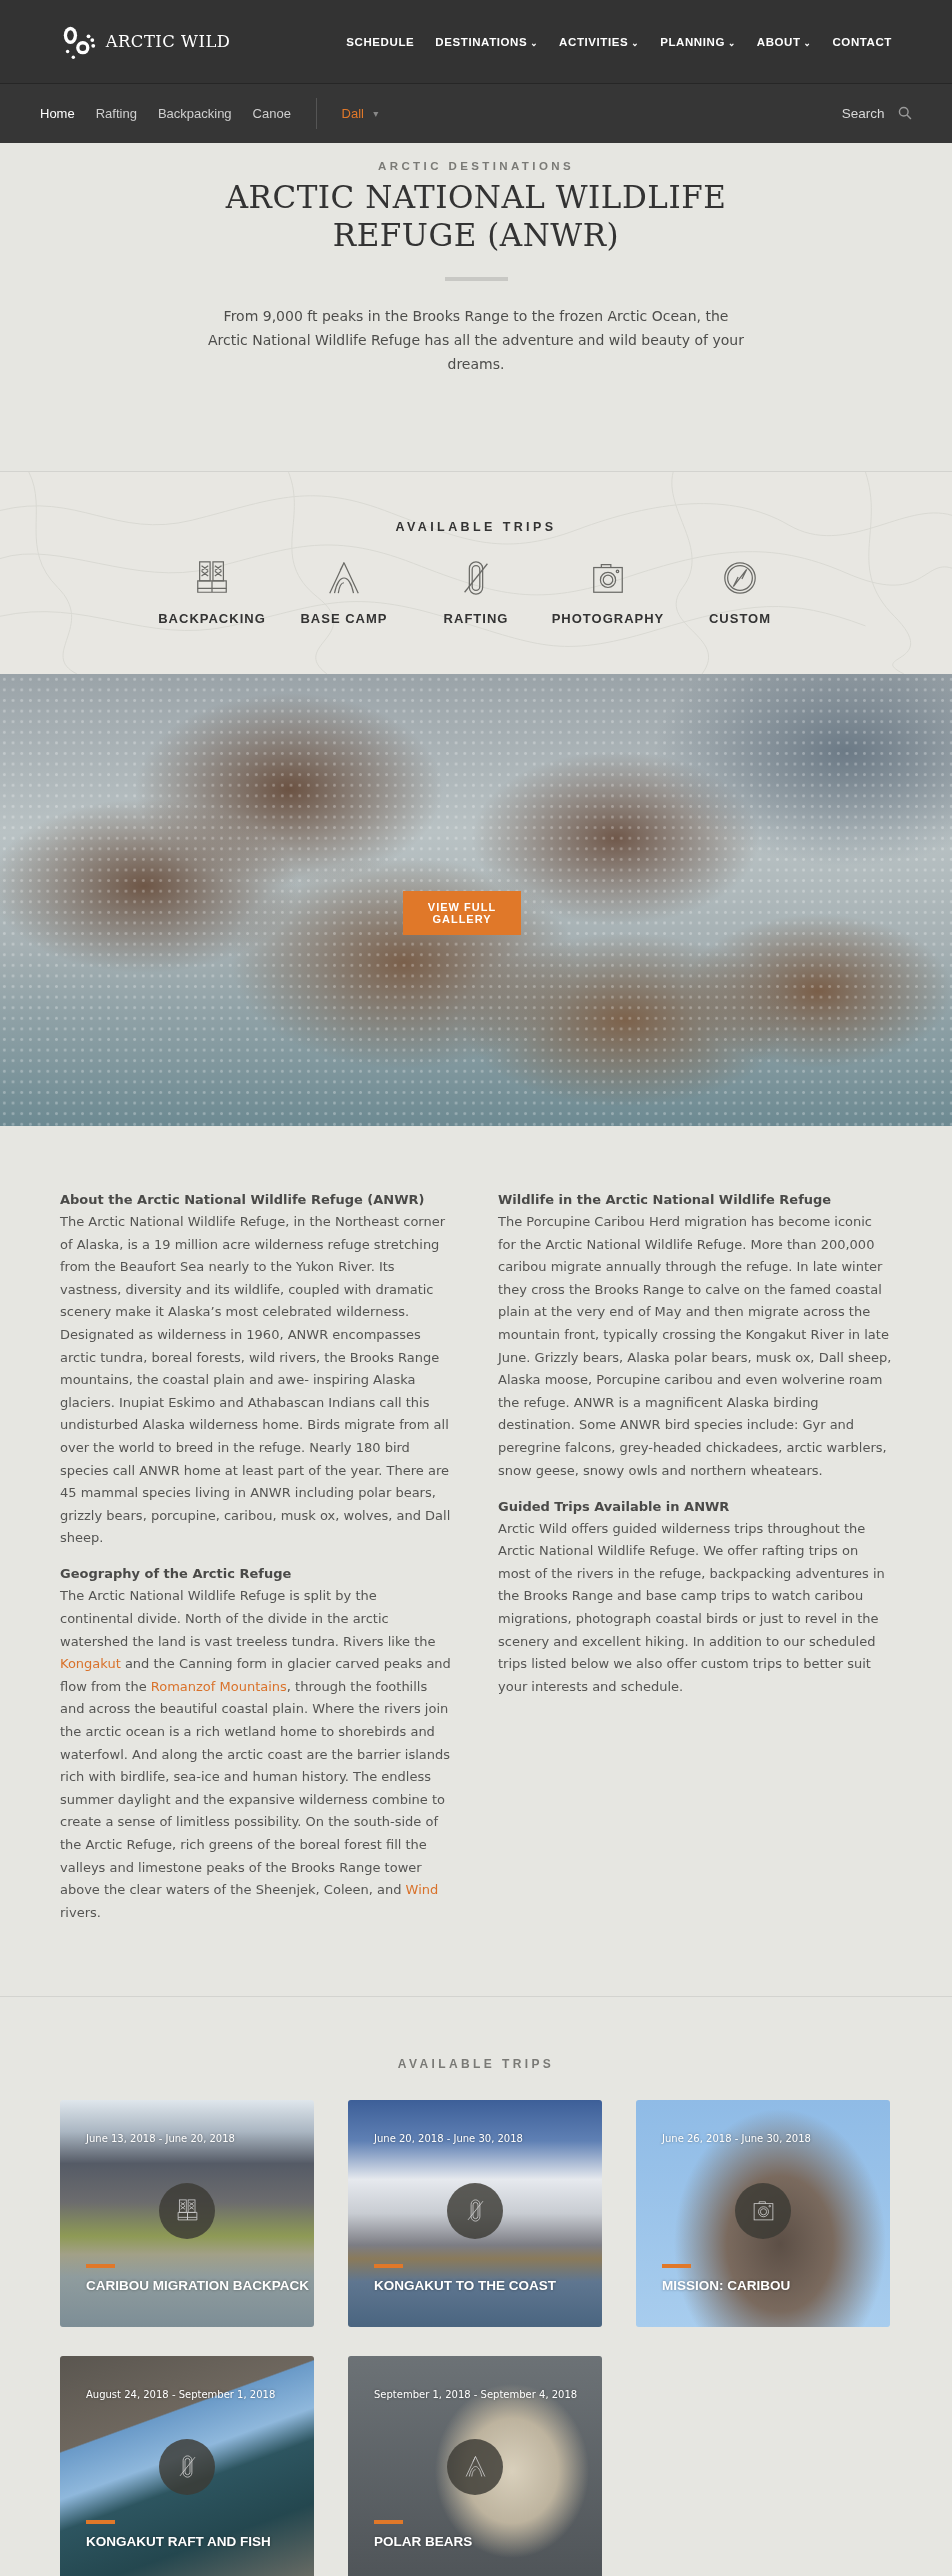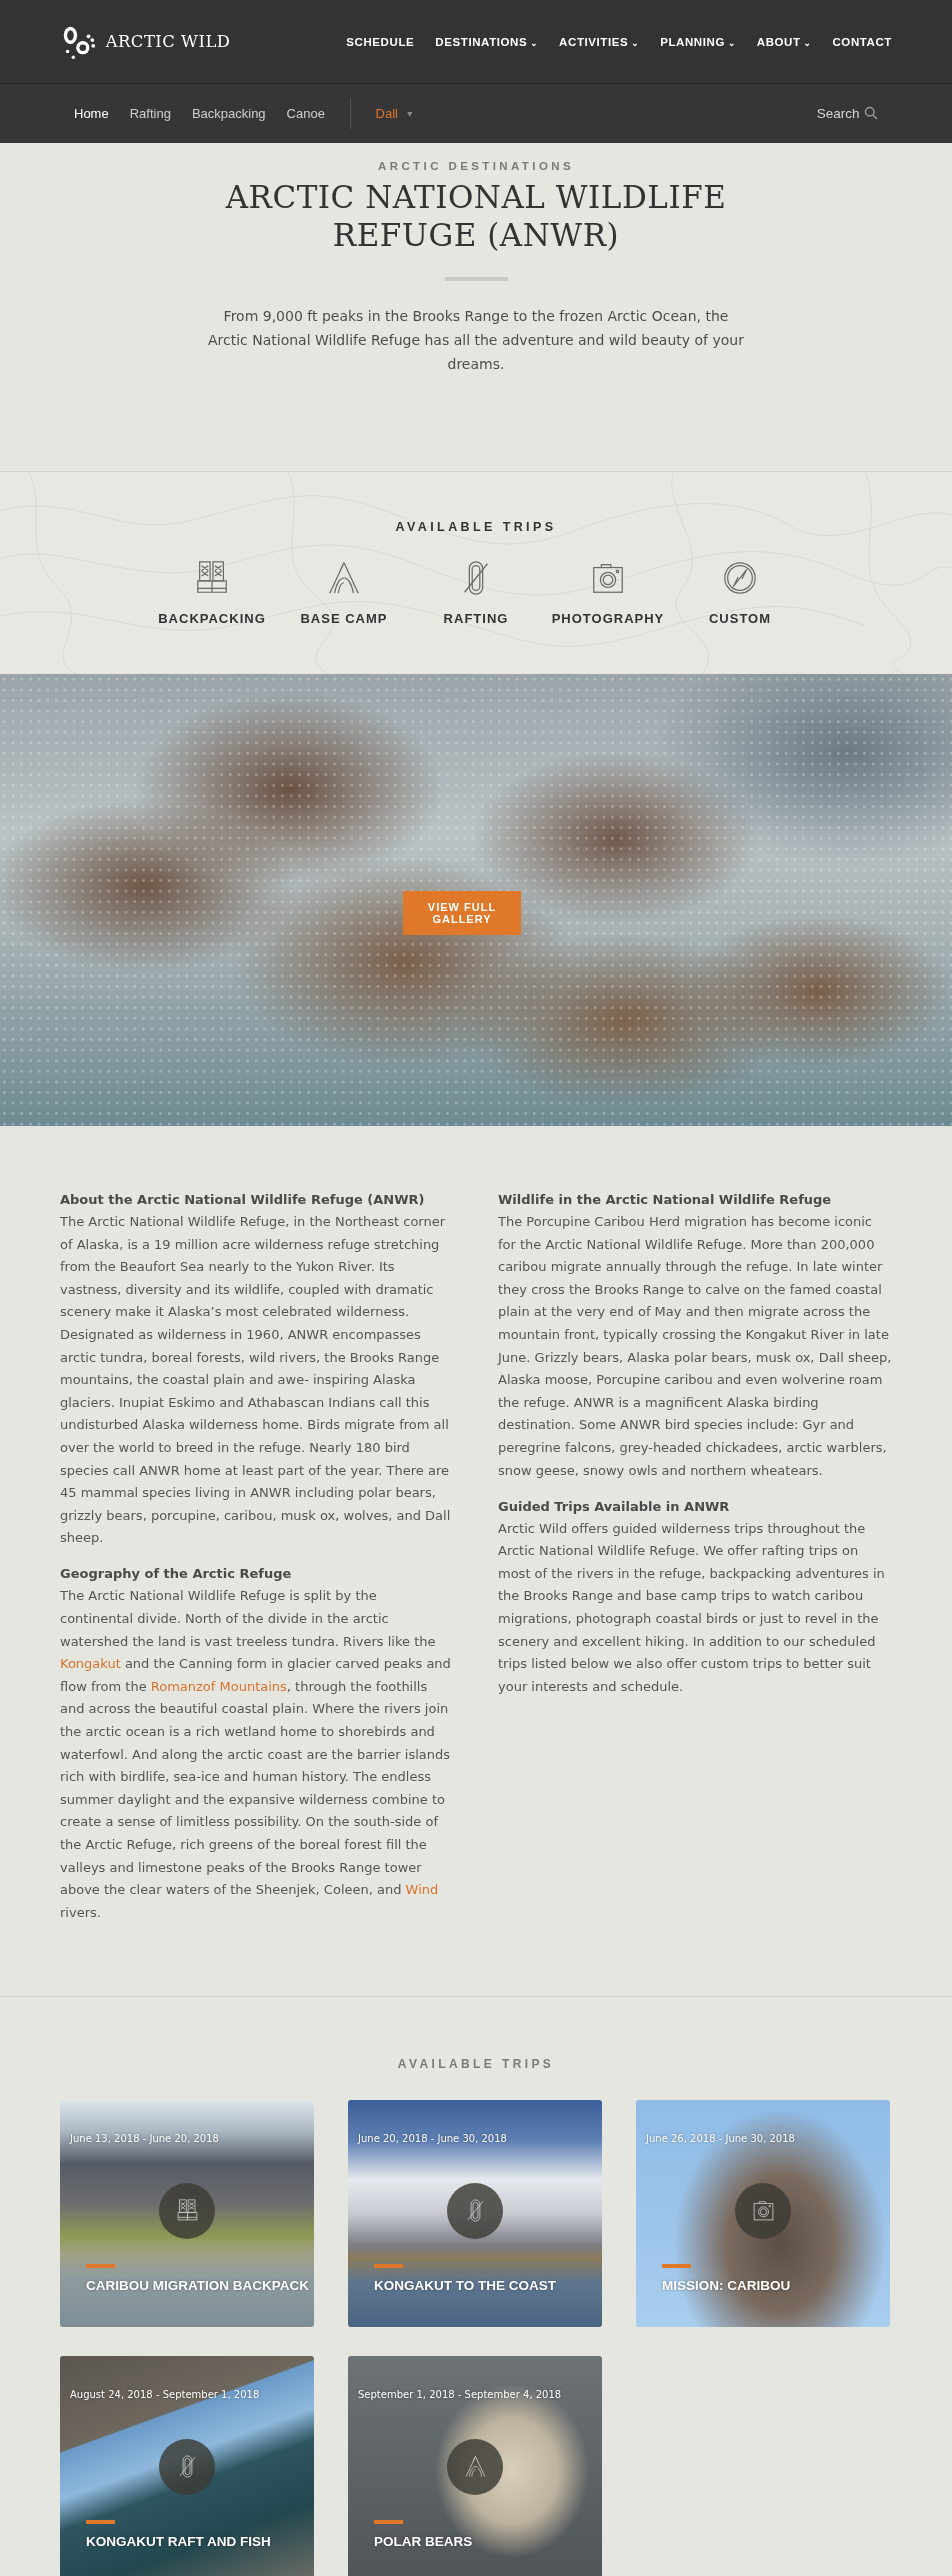--- a/index.html
+++ b/index.html
@@ -6,28 +6,28 @@
   body { width: 952px; background: #e6e6e1; font-family: "DejaVu Sans", sans-serif; color: #4a4a48; }
 
   
   .topbar { height: 84px; background: #333333; display: flex; align-items: center; padding: 0 60px; justify-content: space-between; border-bottom: 1.9px solid #262626; }
   .logo { display: flex; align-items: center; gap: 7.7px; color: #fff; }
   .logo-mark { width: 38px; height: 38px; }
   .logo-text { font-family: "DejaVu Serif", serif; font-size: 16.4px; letter-spacing: 0.5px; color: #fff; }
   .mainnav { display: flex; gap: 21px; align-items: center; }
   .mainnav a { color: #fff; text-decoration: none; font-family: "Liberation Sans", sans-serif; font-weight: 700; font-size: 11.5px; letter-spacing: 0.6px; display: flex; align-items: flex-end; gap: 2.9px; }
   .chev { font-size: 8.7px; }
-  .subbar { height: 59px; background: #363636; display: flex; align-items: center; padding: 0 74px; }
+  .subbar { height: 59px; background: #363636; display: flex; align-items: center; padding: 0 40px; }
   .subnav { display: flex; align-items: center; gap: 21px; font-size: 12.5px; }
   .subnav a { color: #cfcfcf; text-decoration: none; font-family: "Liberation Sans", sans-serif; font-size: 13px; }
   .subnav a.active { color: #fff; }
   .subsep { width: 1px; height: 31px; background: #555; margin: 0 3.8px; }
   .subnav a.more { color: #e0782a; display: flex; align-items: center; gap: 7.7px; }
   .caret { color: #888; font-size: 8.7px; }
-  .search { margin-left: auto; color: #d8d8d8; font-family: "Liberation Sans", sans-serif; font-size: 13.5px; display: flex; align-items: center; gap: 4px; }
+  .search { margin-left: auto; color: #d8d8d8; font-family: "Liberation Sans", sans-serif; font-size: 13.5px; display: flex; align-items: center; gap: 13px; }
 
   
   .intro { text-align: center; padding: 17.3px 0 0; height: 329px; border-bottom: 1.9px solid #d3d3cf; }
   .eyebrow { font-family: "Liberation Sans", sans-serif; font-weight: 700; font-size: 11.5px; letter-spacing: 3.4px; color: #7a7a76; margin-top: 0; }
   .title { font-family: "DejaVu Serif", serif; font-size: 31px; line-height: 38px; color: #333; margin: 5.8px auto 0; width: 539px; letter-spacing: 0.5px; font-weight: 400; }
   .rule { width: 63px; height: 3.8px; background: #c8c8c4; margin: 23px auto 23px; }
   .lead { font-family: "DejaVu Sans", sans-serif; font-size: 14px; line-height: 24px; color: #4d4d4b; width: 548px; margin: 0 auto; }
 
   
   .tripsband { height: 202px; background-color: #e8e7e2; position: relative; overflow: hidden; text-align: center; }
@@ -58,21 +58,21 @@
   .col { width: 397px; }
   .col h3 { font-size: 13px; font-weight: 700; color: #4a4a48; line-height: 22px; }
   .col p { font-size: 13px; line-height: 22.6px; color: #555553; margin-bottom: 13.5px; }
   .col p a { color: #d9722b; text-decoration: none; }
 
   
   .trips { padding: 60px 60px 48px; }
   .trips-title { text-align: center; font-family: "Liberation Sans", sans-serif; font-weight: 700; font-size: 12px; letter-spacing: 3.4px; color: #7a7a76; margin-bottom: 29px; }
   .grid { display: grid; grid-template-columns: repeat(3, 254px); column-gap: 34px; row-gap: 29px; }
   .card { width: 254px; height: 227px; border-radius: 2.9px; overflow: hidden; position: relative; cursor: pointer; }
-  .card .date { position: absolute; left: 10px; top: 33px; color: #fff; font-size: 10px; text-shadow: 0 0 2.9px rgba(0,0,0,0.4); }
+  .card .date { position: absolute; left: 26px; top: 33px; color: #fff; font-size: 10px; text-shadow: 0 0 2.9px rgba(0,0,0,0.4); }
   .card .badge { position: absolute; left: 99px; top: 83px; width: 56px; height: 56px; border-radius: 50%; background: rgba(60,58,52,0.82); display: flex; align-items: center; justify-content: center; }
   .card .badge svg { width: 25px; height: 25px; }
   .card .bar { position: absolute; left: 26px; top: 164px; width: 29px; height: 3.8px; background: #e07829; }
   .card .name { position: absolute; left: 26px; top: 178px; color: #fff; font-family: "Liberation Sans", sans-serif; font-weight: 700; font-size: 13.5px; letter-spacing: 0; text-shadow: 0 0 2.9px rgba(0,0,0,0.4); }
   .c1 { background: linear-gradient(180deg, #dfe6ec 0%, #aab6c2 14%, #555b66 28%, #6c6c6e 45%, #8e9a55 60%, #a2a087 68%, #8f9c9e 78%, #7d8e96 100%); }
   .c2 { background: linear-gradient(180deg, #3d5f98 0%, #5f80b4 18%, #e6e9ee 35%, #c8ccd2 50%, #7c7d84 64%, #8a7a5a 70%, #5f7690 80%, #4a6580 100%); }
   .c3 { background: radial-gradient(ellipse 106px 135px at 144px 144px, #5c4f46 0%, #7a6a5e 50%, rgba(150,170,190,0) 100%), linear-gradient(180deg, #8fbbe6 0%, #a8cdee 100%); }
   .c4 { background: linear-gradient(160deg, #5a5650 0%, #6e675e 30%, #6a9ac8 30.5%, #8fb8dc 45%, #2d5560 55%, #24474f 75%, #6e6e66 100%); }
   .c5 { background: radial-gradient(ellipse 77px 87px at 164px 115px, #d9d0bc 0%, #bdb39e 60%, rgba(90,95,100,0) 100%), linear-gradient(180deg, #6c7276 0%, #4f5458 100%); }
 </style>

